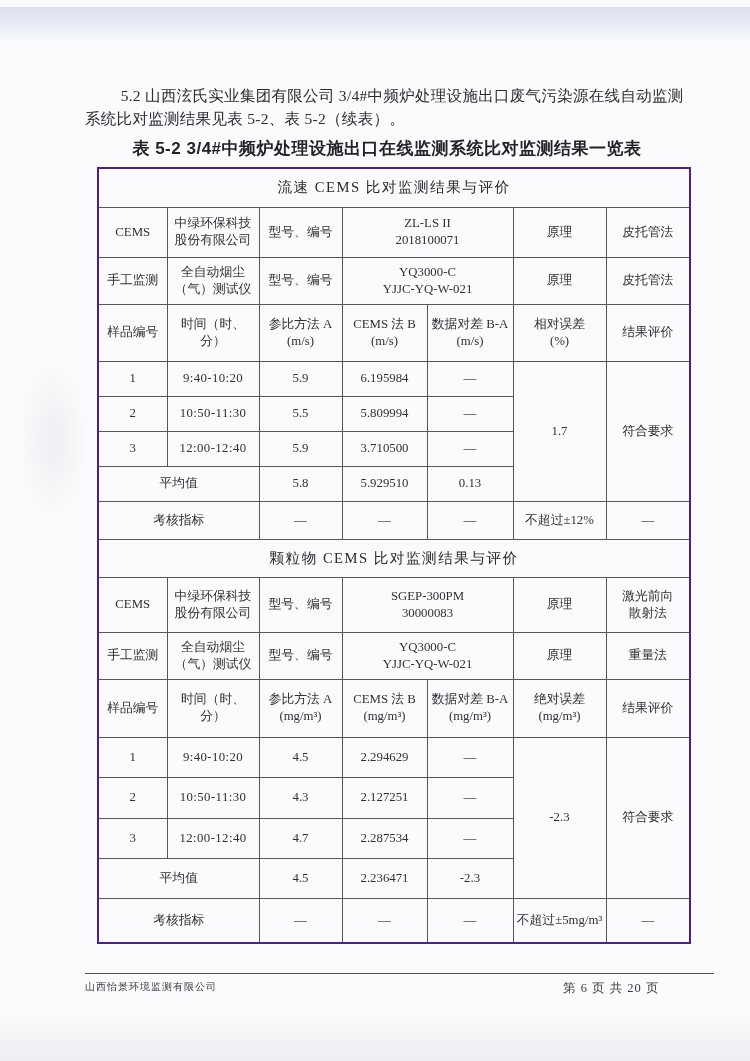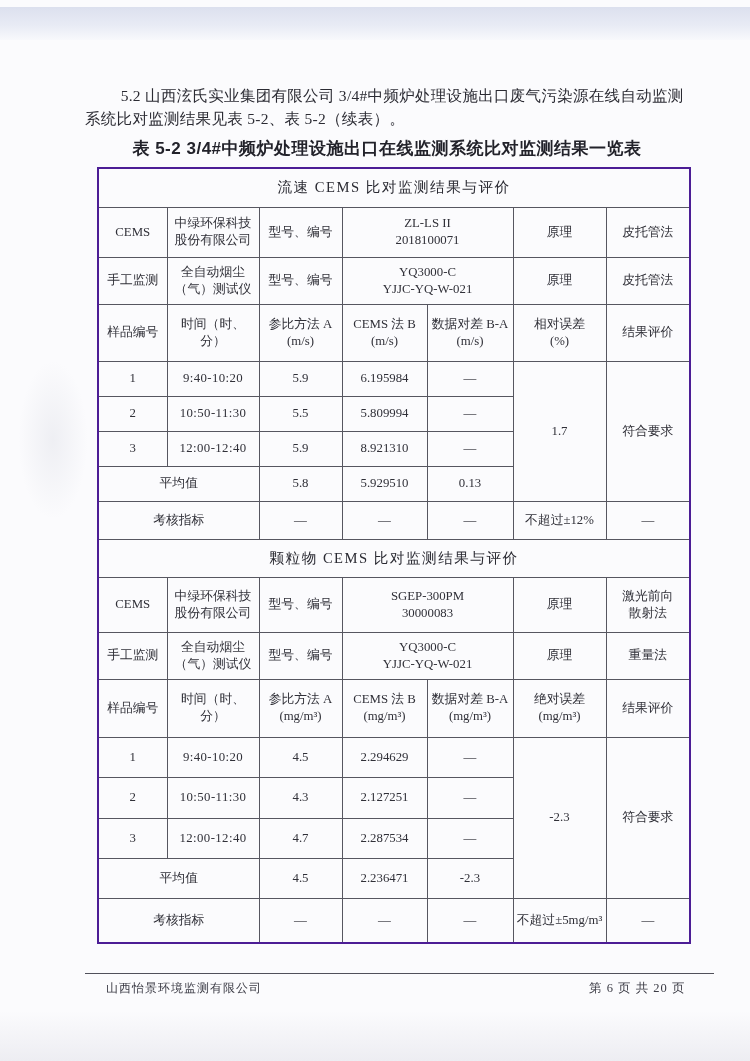--- a/index.html
+++ b/index.html
@@ -51,24 +51,24 @@
   table.cmp { border: 2px solid #4c1d95; }
   tr.sec-title td { font-size: 14.6px; letter-spacing: 1.5px; color: #2a2a32; }
   td.t-time { font-weight: normal; letter-spacing: 0.4px; }
   td.t-crit { font-size: 12.2px; }
   .footer-line {
     position: absolute; left: 85px; top: 973px; width: 629px; height: 0;
     border-top: 1.5px solid #50505a;
   }
   .footer-company {
     position: absolute; left: 85px; top: 980px;
-    font-size: 12px; color: #3a3a44; letter-spacing: 1px; margin-left: 21px;
+    font-size: 10px; color: #3a3a44; letter-spacing: 1px;
   }
   .footer-page {
-    position: absolute; left: 589px; top: 980px;
+    position: absolute; left: 563px; top: 980px;
     font-size: 12.5px; color: #3a3a44; letter-spacing: 1px;
   }
 </style>
 </head>
 <body>
 
 <div class="page">
 
   <div class="band-top"></div>
   <div class="smudge"></div>
@@ -142,21 +142,21 @@
       <td>2</td>
       <td class="t-time">10:50-11:30</td>
       <td>5.5</td>
       <td>5.809994</td>
       <td>—</td>
     </tr>
     <tr style="height:35px">
       <td>3</td>
       <td class="t-time">12:00-12:40</td>
       <td>5.9</td>
-      <td>8.921310</td>
+      <td>3.710500</td>
       <td>—</td>
     </tr>
     <tr style="height:35px">
       <td colspan="2">平均值</td>
       <td>5.8</td>
       <td>5.929510</td>
       <td>0.13</td>
     </tr>
     <tr style="height:38px">
       <td colspan="2">考核指标</td>

